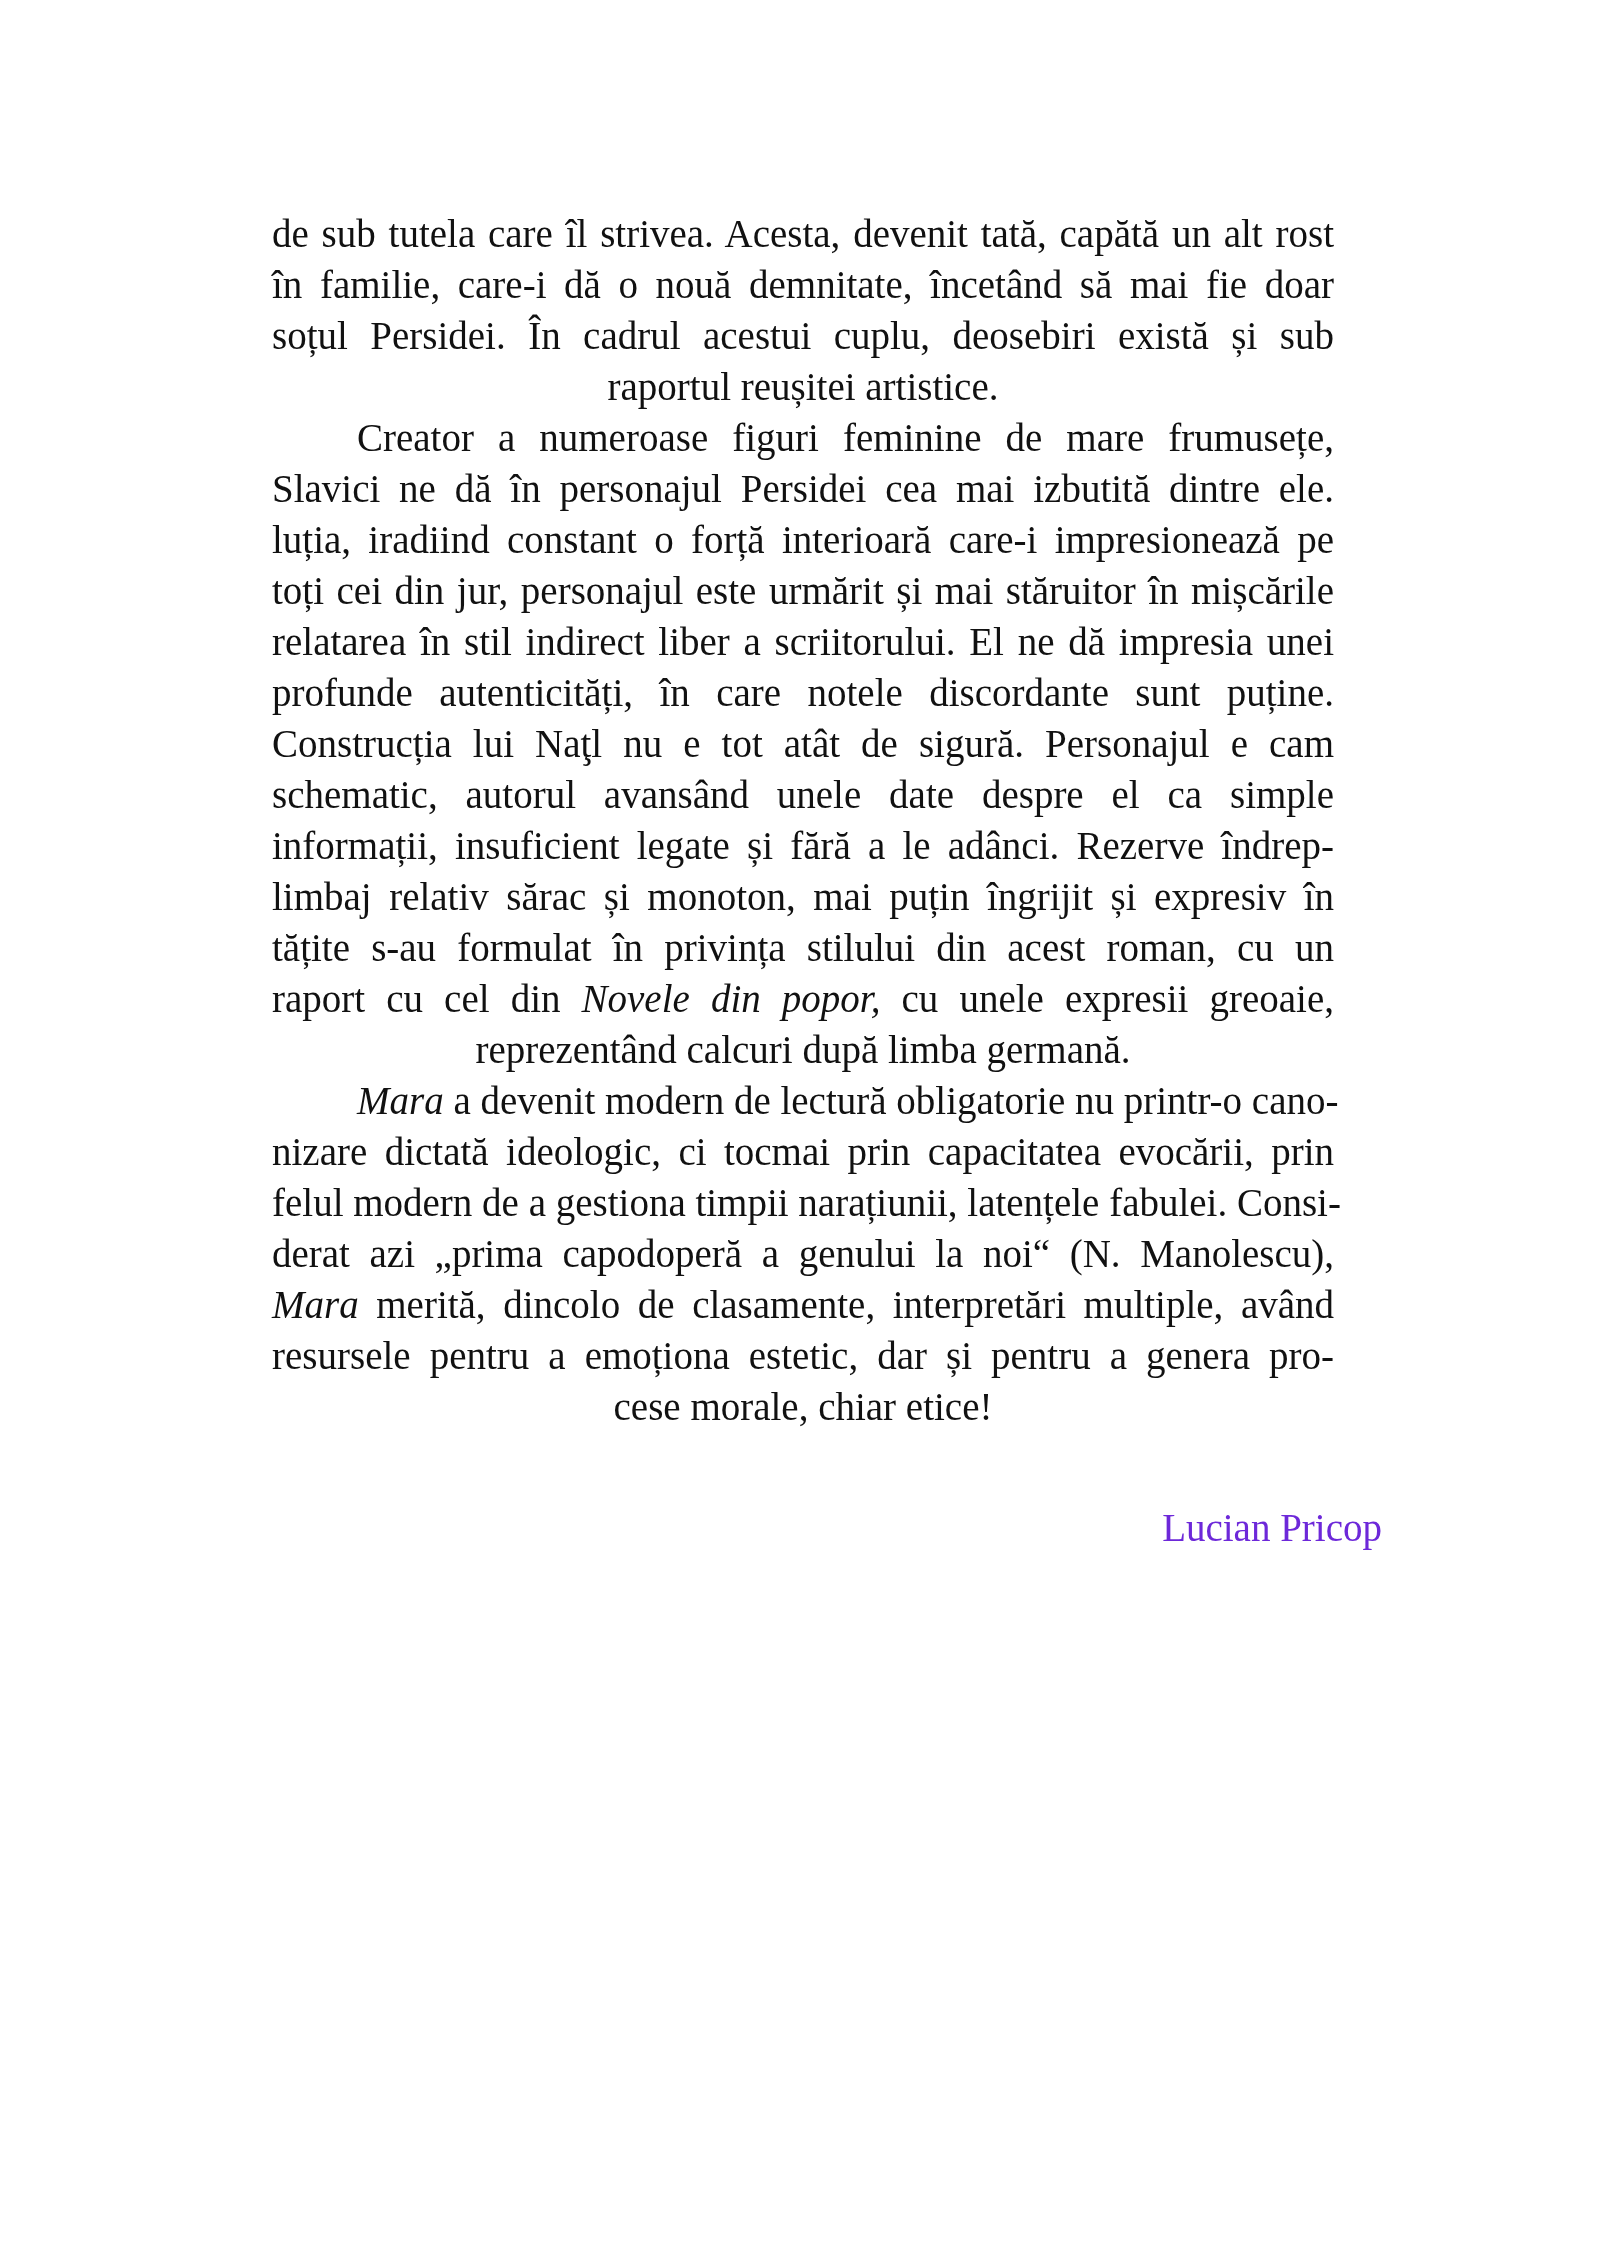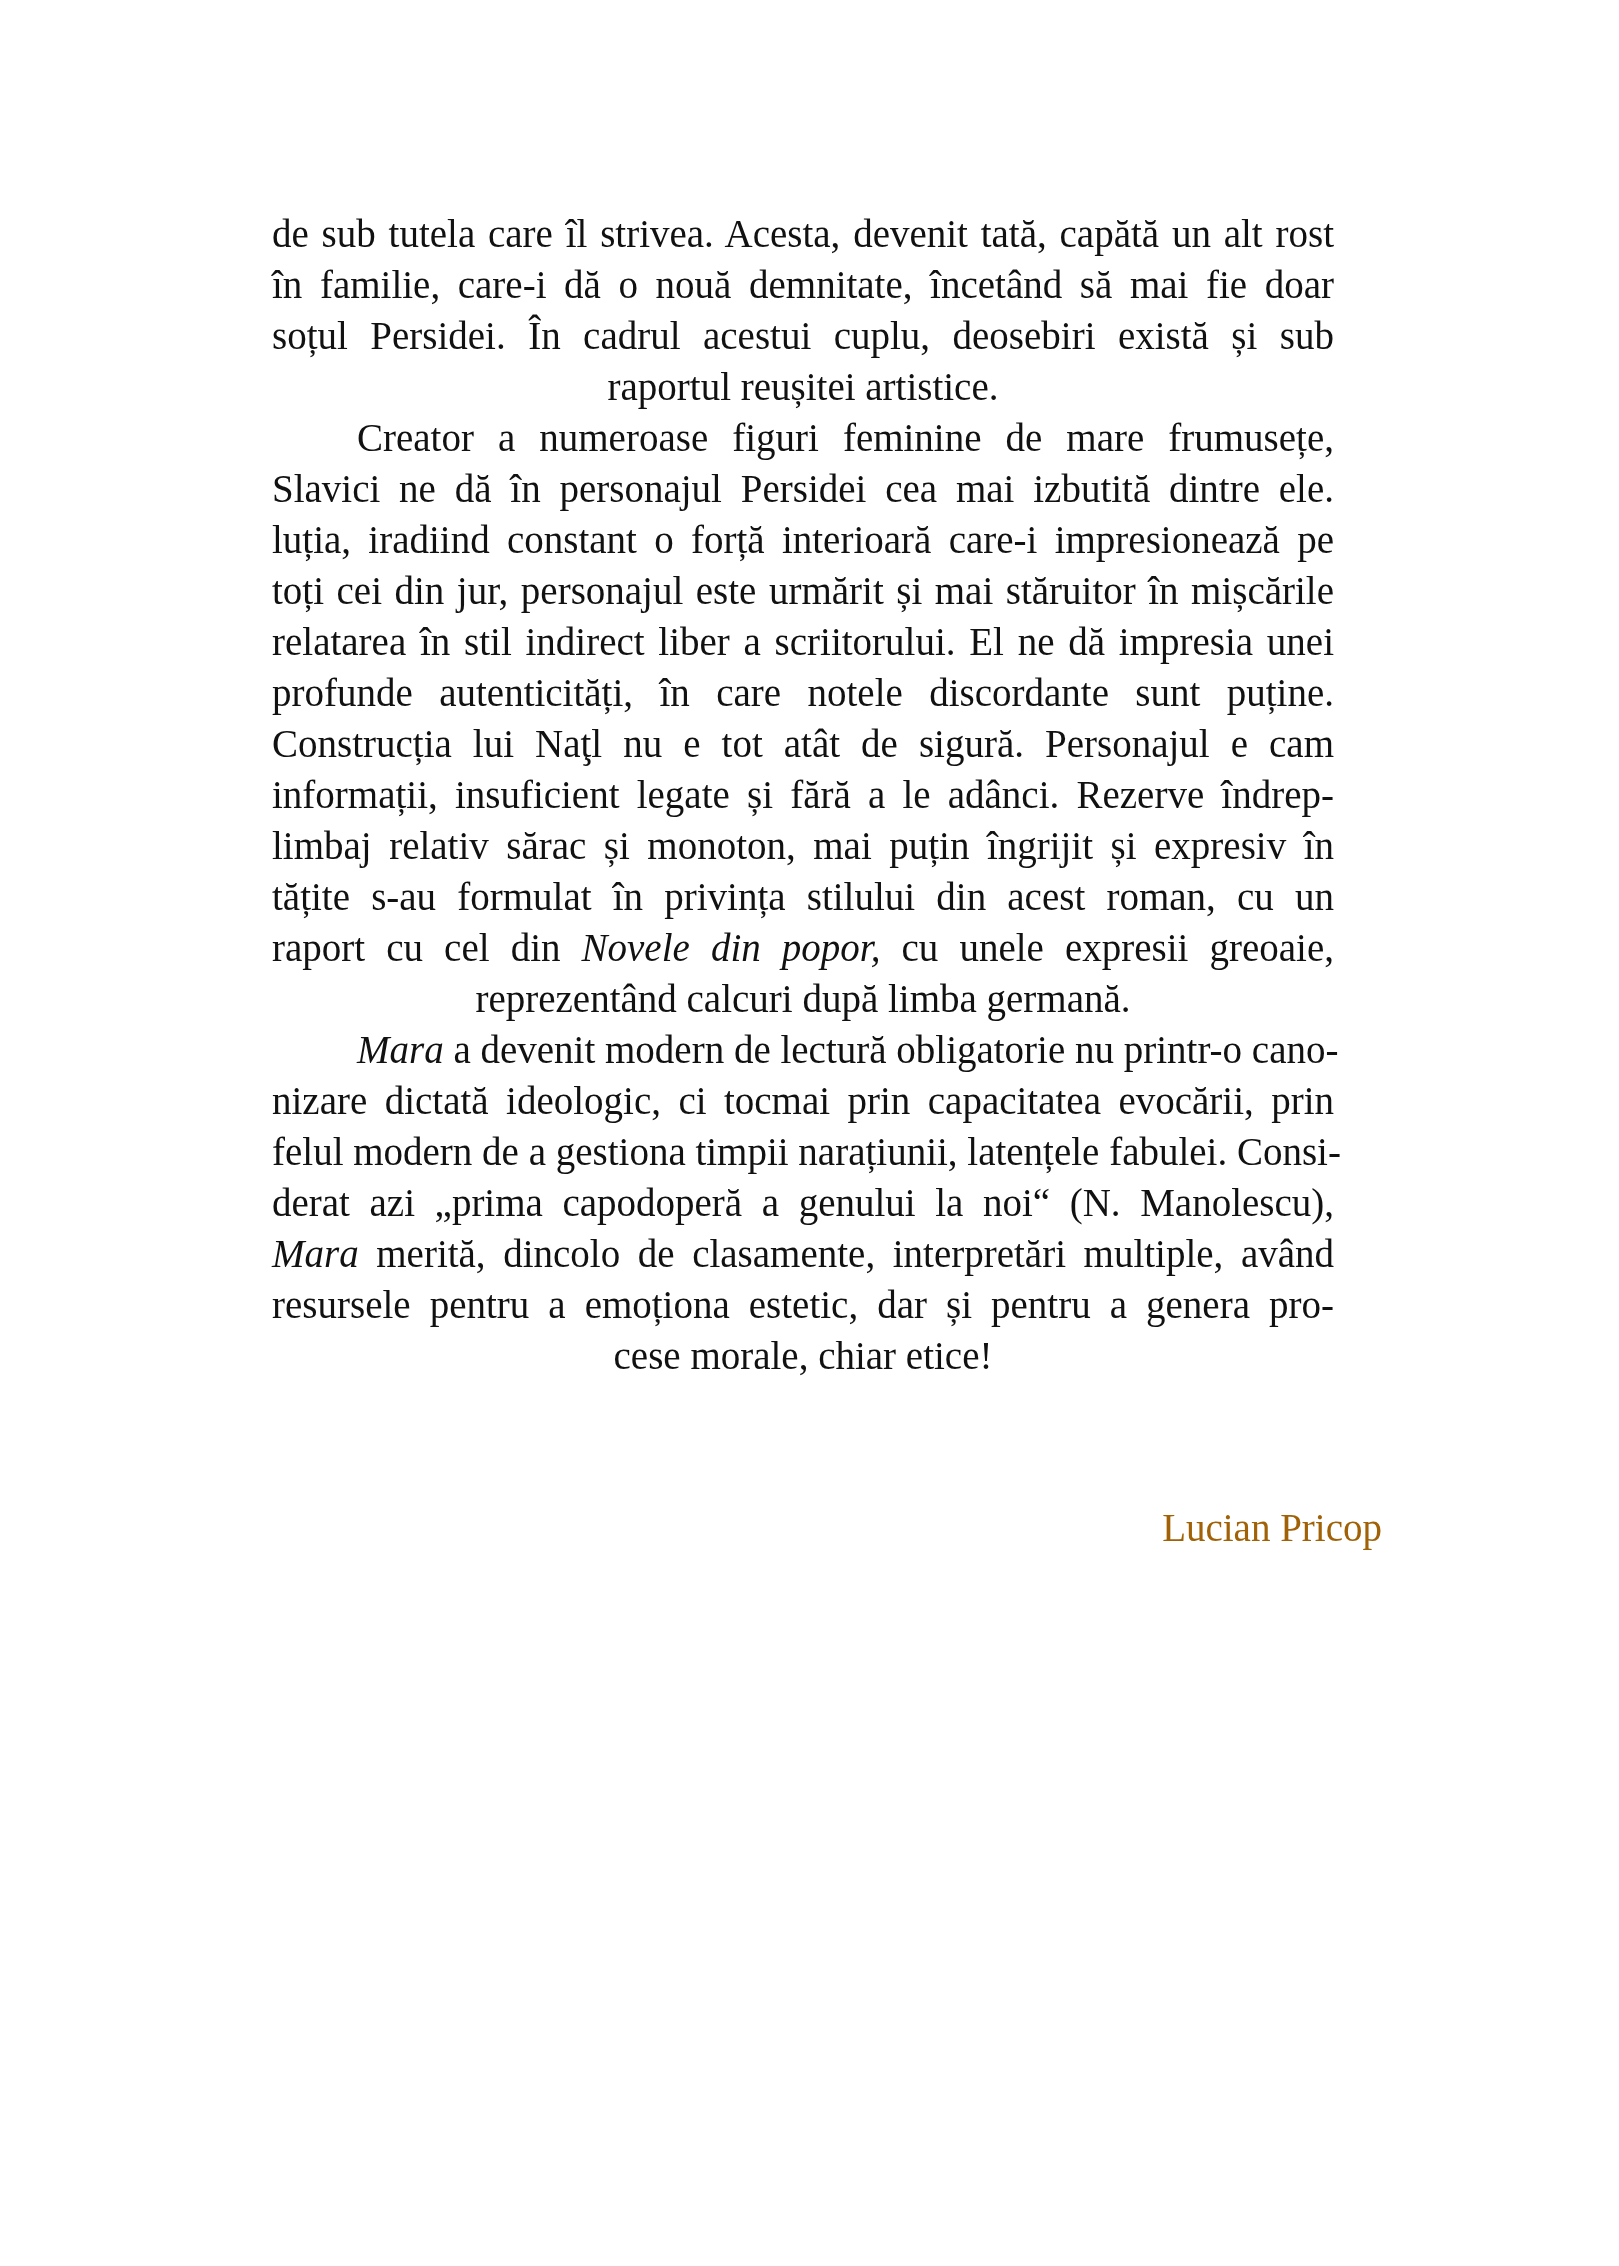--- a/index.html
+++ b/index.html
@@ -46,21 +46,21 @@
     .line.indent {
       padding-left: 85px;
     }
     .signature {
       position: absolute;
       top: 1503px;
       right: 285px;
       font-family: "Liberation Serif", serif;
       font-size: 39px;
       line-height: 50px;
-      color: #a16207;
+      color: #6d28d9;
       white-space: nowrap;
     }
     i { }
   </style>
 </head>
 <body>
 
 <div class="page">
   <div class="text-block" id="text-block">
       <div>
@@ -70,20 +70,21 @@
         <span class="line last"><span>raportul reușitei artistice.</span></span>
       </div>
       <div>
         <span class="line justify indent"><span>Creator a numeroase figuri feminine de mare frumusețe,</span></span>
         <span class="line justify"><span>Slavici ne dă în personajul Persidei cea mai izbutită dintre ele.</span></span>
         <span class="line justify"><span>luția, iradiind constant o forță interioară care-i impresionează pe</span></span>
         <span class="line justify"><span>toți cei din jur, personajul este urmărit și mai stăruitor în mișcările</span></span>
         <span class="line justify"><span>relatarea în stil indirect liber a scriitorului. El ne dă impresia unei</span></span>
         <span class="line justify"><span>profunde autenticități, în care notele discordante sunt puține.</span></span>
         <span class="line justify"><span>Construcția lui Naţl nu e tot atât de sigură. Personajul e cam</span></span>
+        <span class="line justify"><span>schematic, autorul avansând unele date despre el ca simple</span></span>
         <span class="line justify"><span>informații, insuficient legate și fără a le adânci. Rezerve îndrep-</span></span>
         <span class="line justify"><span>limbaj relativ sărac și monoton, mai puțin îngrijit și expresiv în</span></span>
         <span class="line justify"><span>tățite s-au formulat în privința stilului din acest roman, cu un</span></span>
         <span class="line justify"><span>raport cu cel din </span><i>Novele din popor,</i><span> cu unele expresii greoaie,</span></span>
         <span class="line last"><span>reprezentând calcuri după limba germană.</span></span>
       </div>
       <div>
         <span class="line justify indent"><i>Mara</i><span> a devenit modern de lectură obligatorie nu printr-o cano-</span></span>
         <span class="line justify"><span>nizare dictată ideologic, ci tocmai prin capacitatea evocării, prin</span></span>
         <span class="line justify"><span>felul modern de a gestiona timpii narațiunii, latențele fabulei. Consi-</span></span>

